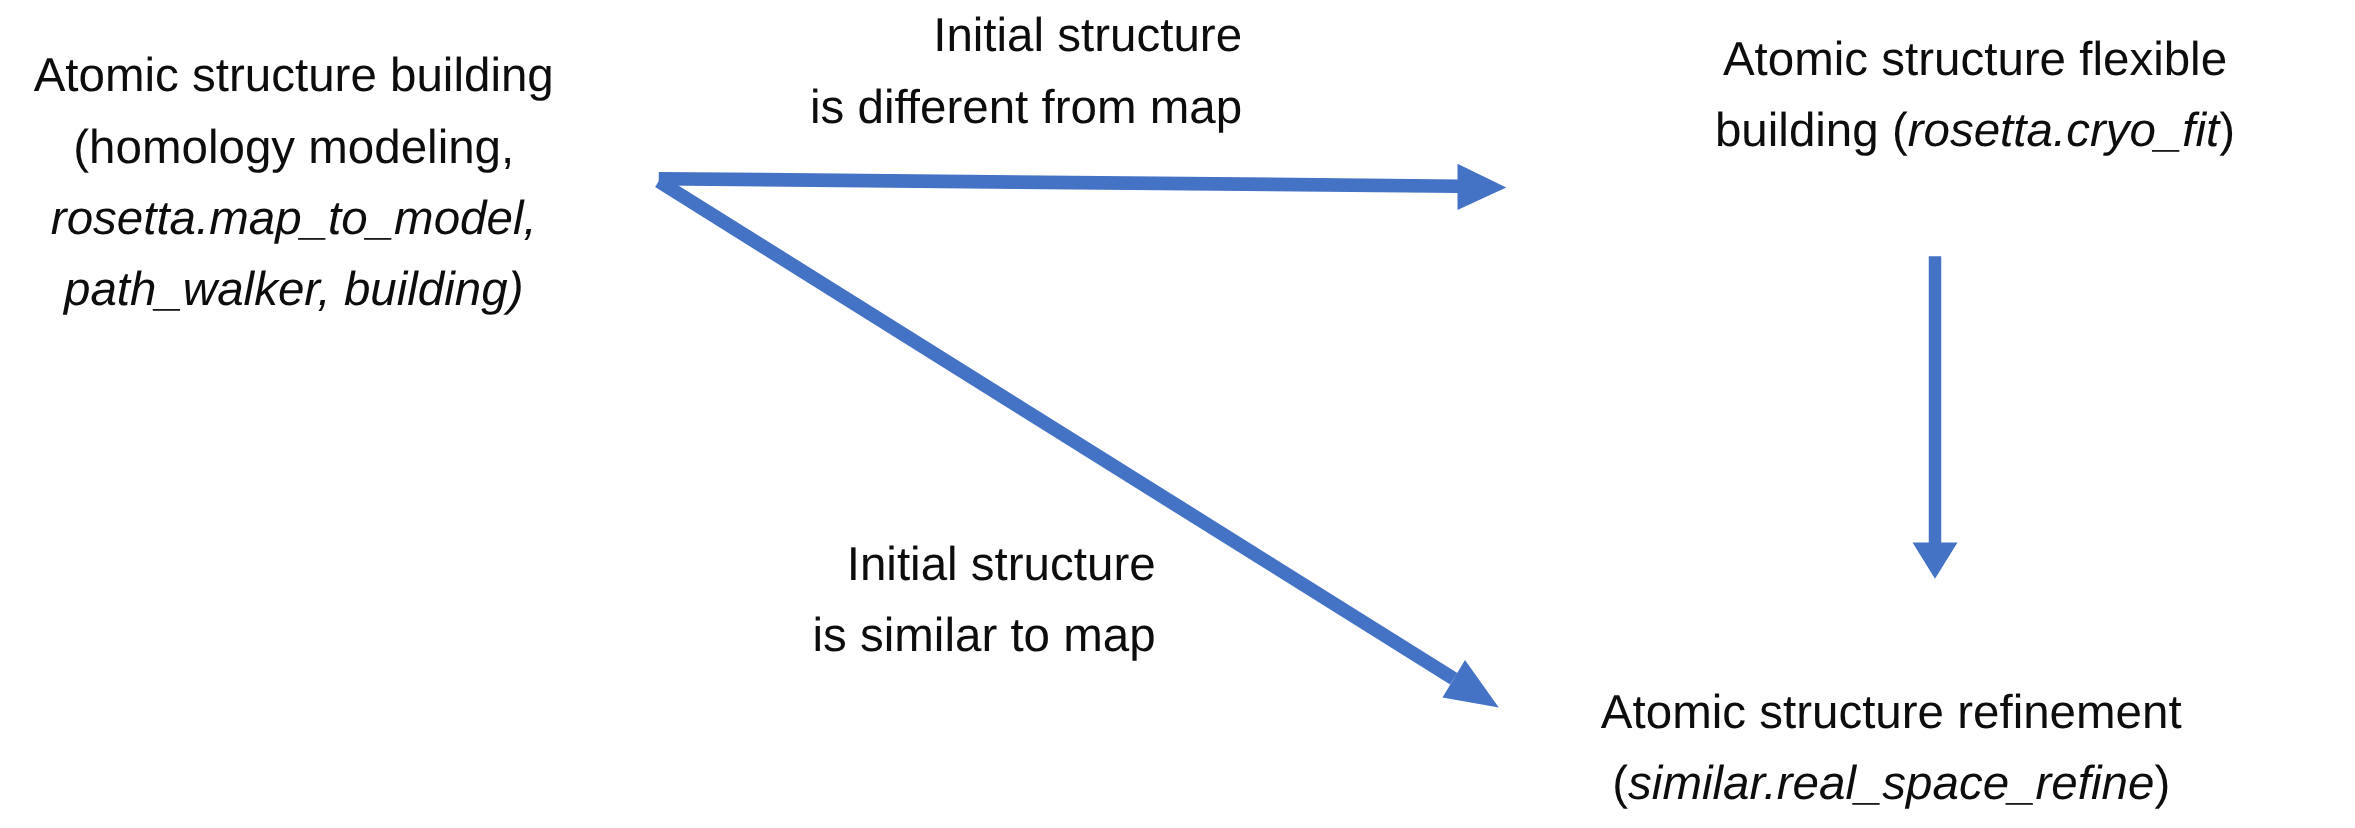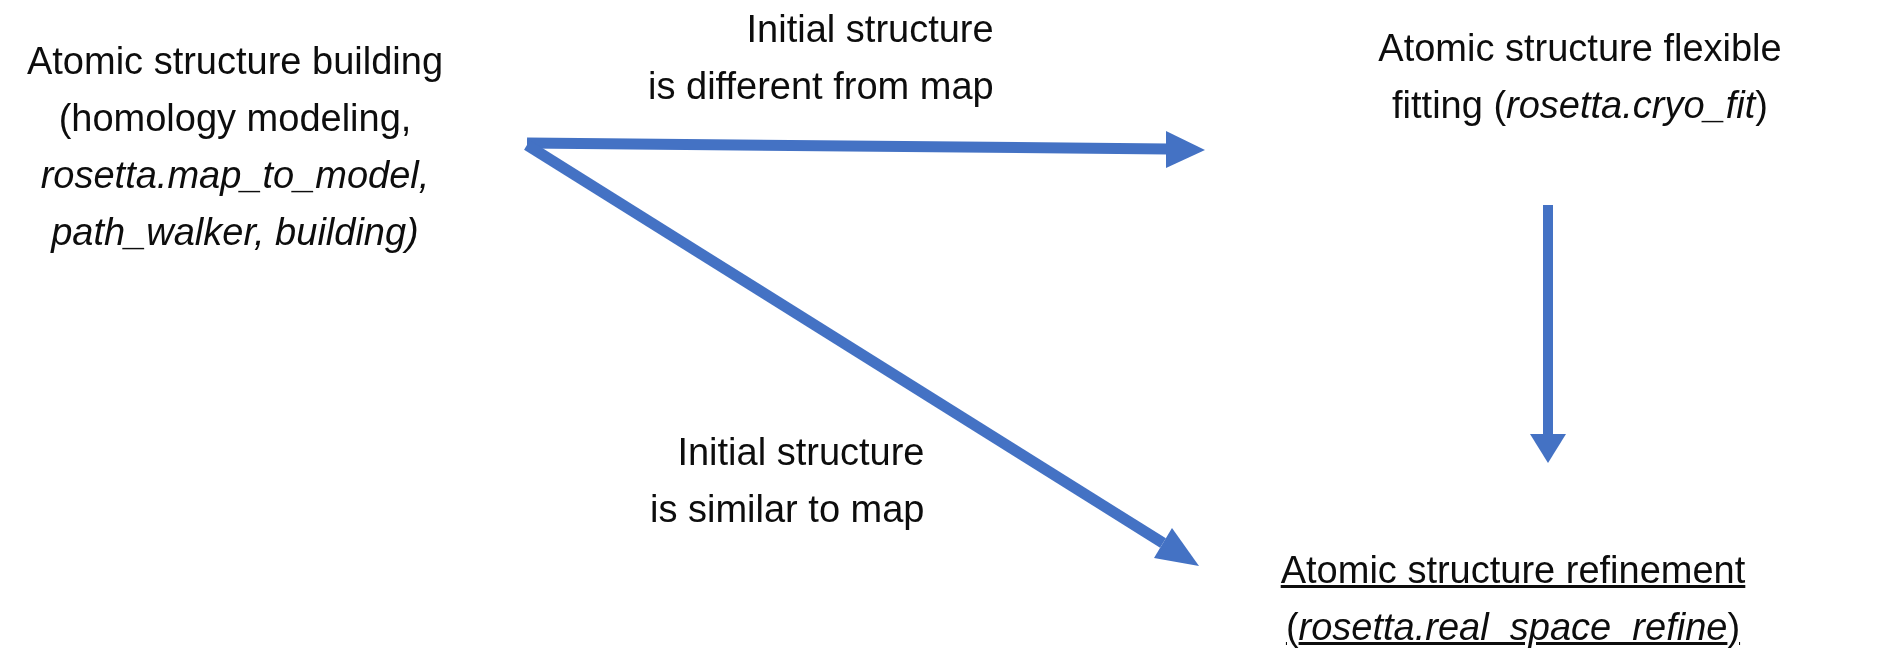--- a/index.html
+++ b/index.html
@@ -39,21 +39,21 @@
   }
   .arrow-head {
     fill: var(--arrow, #4472C4);
     stroke: none;
   }
   
   .node-building        { left: 5px;    top: 33px;  width: 460px; }
   .label-different      { left: 648px;  top: 1px;   }
   .node-flexible        { left: 1320px; top: 20px;  width: 520px; }
   .label-similar        { left: 650px;  top: 424px; }
-  .node-refinement      { left: 1253px; top: 542px; width: 520px; text-decoration: underline; }
+  .node-refinement      { left: 1253px; top: 542px; width: 520px; }
 </style>
 </head>
 <body>
 
 <div class="canvas">
 
   <svg class="arrows-layer" viewBox="0 0 1884 662" aria-hidden="true">
 
     <g>
       <line class="arrow-line" x1="527" y1="143" x2="1168" y2="149"></line>
@@ -79,29 +79,29 @@
   </div>
 
   <div class="edge-label label-different">
     <div>Initial structure</div>
     <div>is different from map</div>
   </div>
 
   <div class="node node-flexible">
     <div>Atomic structure flexible</div>
     <div>
-      <span>fitting (</span><span class="italic">rosetta.cryo_fit</span><span>)</span>
+      <span>building (</span><span class="italic">rosetta.cryo_fit</span><span>)</span>
     </div>
   </div>
 
   <div class="edge-label label-similar">
     <div>Initial structure</div>
     <div>is similar to map</div>
   </div>
 
   <div class="node node-refinement">
     <div>Atomic structure refinement</div>
     <div>
-      <span>(</span><span class="italic">rosetta.real_space_refine</span><span>)</span>
+      <span>(</span><span class="italic">similar.real_space_refine</span><span>)</span>
     </div>
   </div>
 
 </div>
 
 </body></html>

